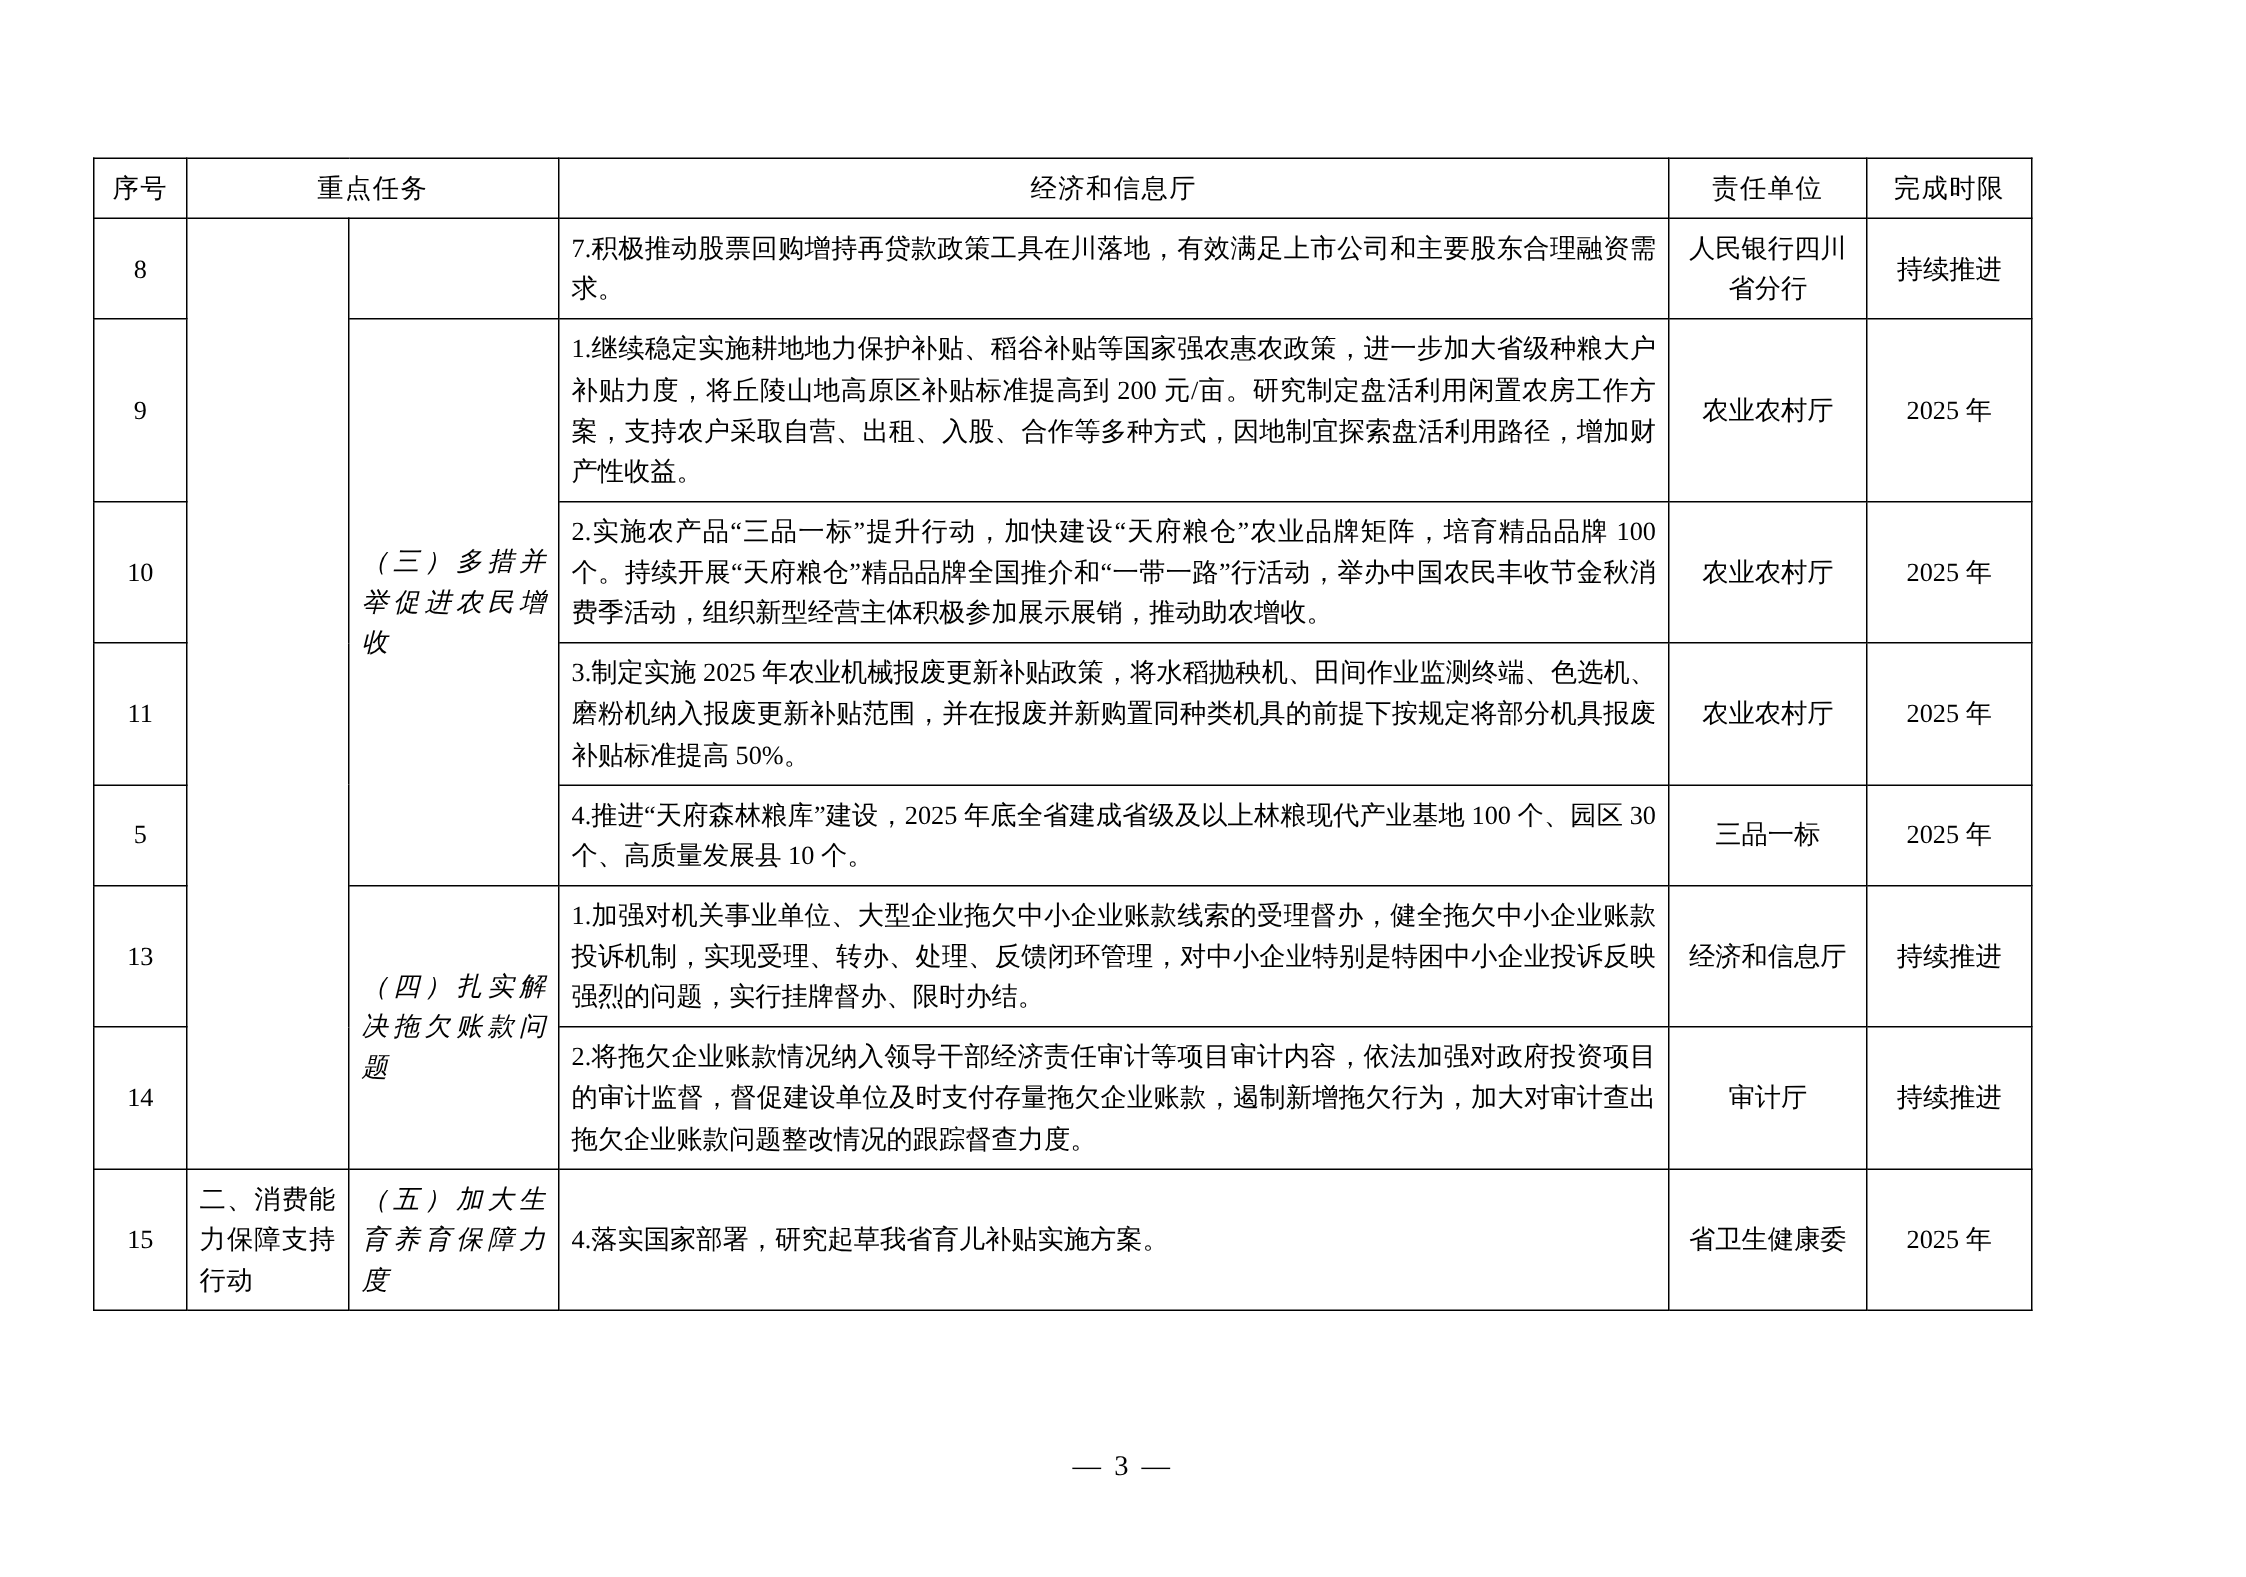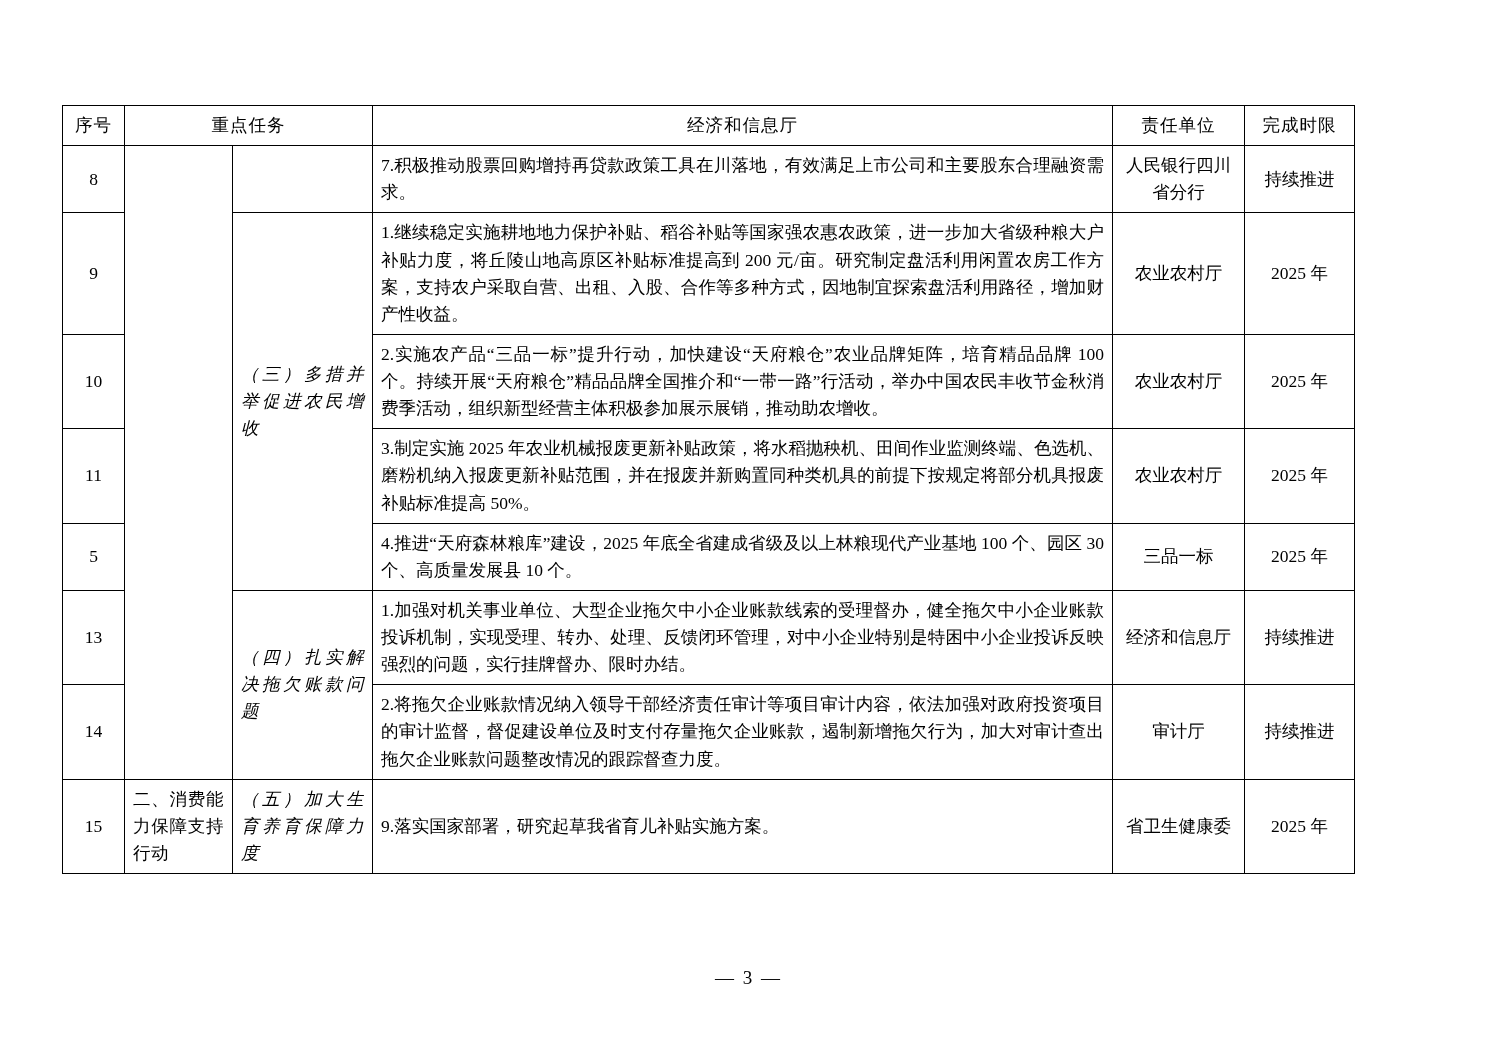--- a/index.html
+++ b/index.html
@@ -170,21 +170,21 @@
         <td class="seq-cell">14</td>
         <td class="measure-cell">2.将拖欠企业账款情况纳入领导干部经济责任审计等项目审计内容，依法加强对政府投资项目的审计监督，督促建设单位及时支付存量拖欠企业账款，遏制新增拖欠行为，加大对审计查出拖欠企业账款问题整改情况的跟踪督查力度。</td>
         <td class="unit-cell">审计厅</td>
         <td class="time-cell">持续推进</td>
       </tr>
 
       <tr>
         <td class="seq-cell">15</td>
         <td class="major-cell">二、消费能力保障支持行动</td>
         <td class="task-cell">（五）加大生育养育保障力度</td>
-        <td class="measure-cell">9.落实国家部署，研究起草我省育儿补贴实施方案。</td>
+        <td class="measure-cell">4.落实国家部署，研究起草我省育儿补贴实施方案。</td>
         <td class="unit-cell">省卫生健康委</td>
         <td class="time-cell">2025 年</td>
       </tr>
 
     </tbody>
   </table>
 
   <div class="page-number">— 3 —</div>
 
 </div>

